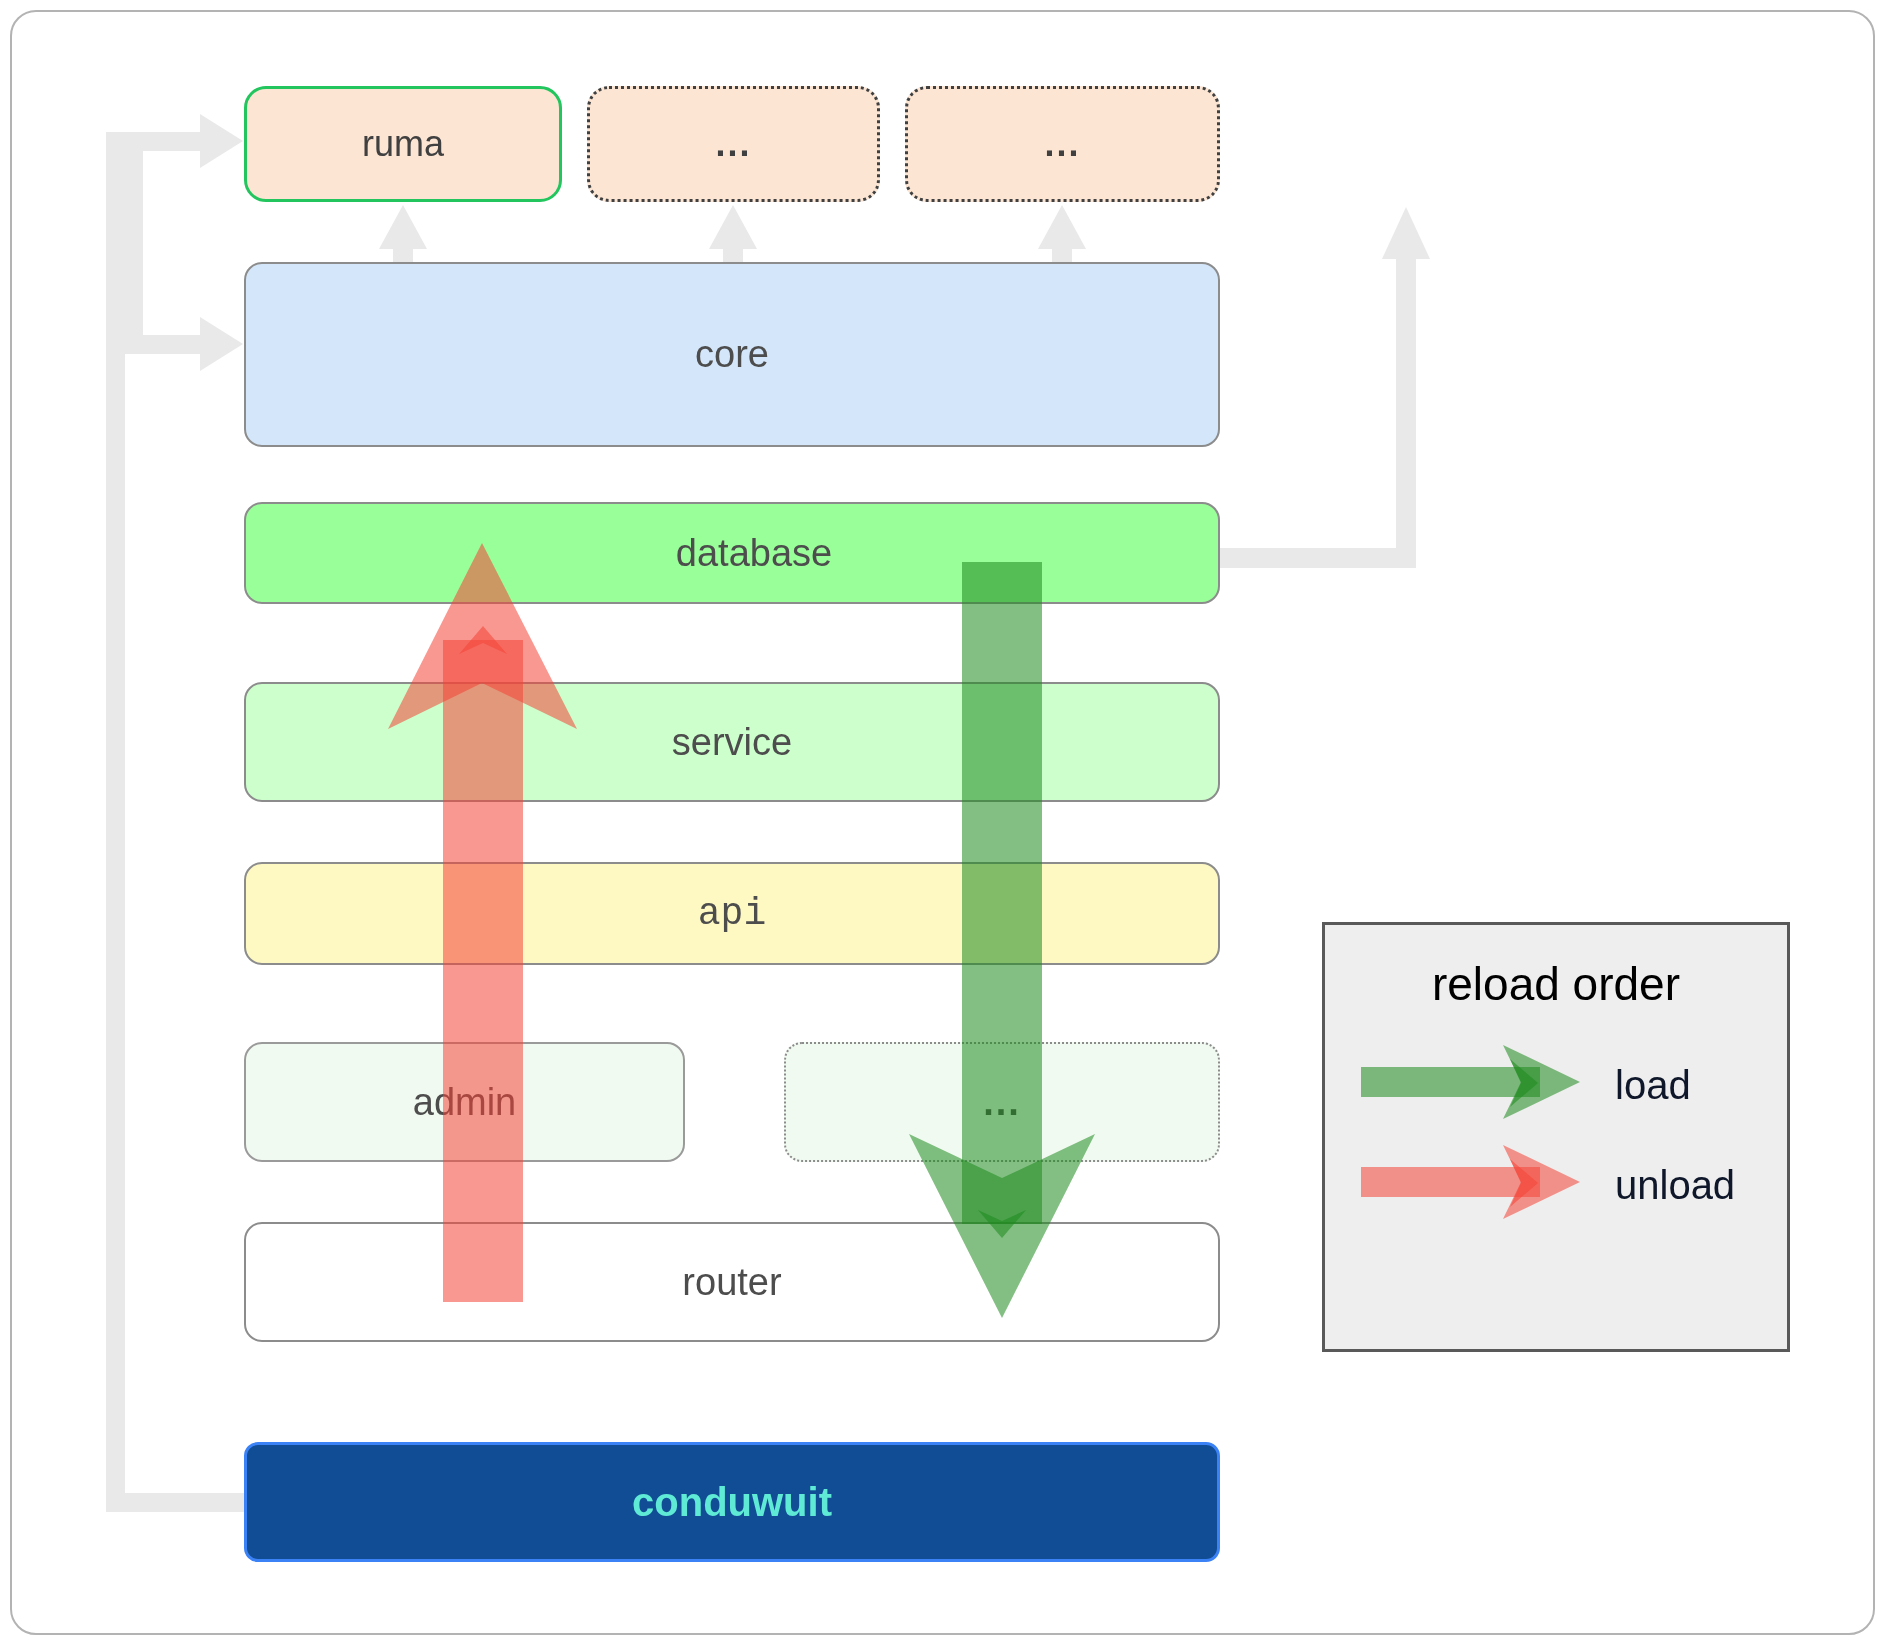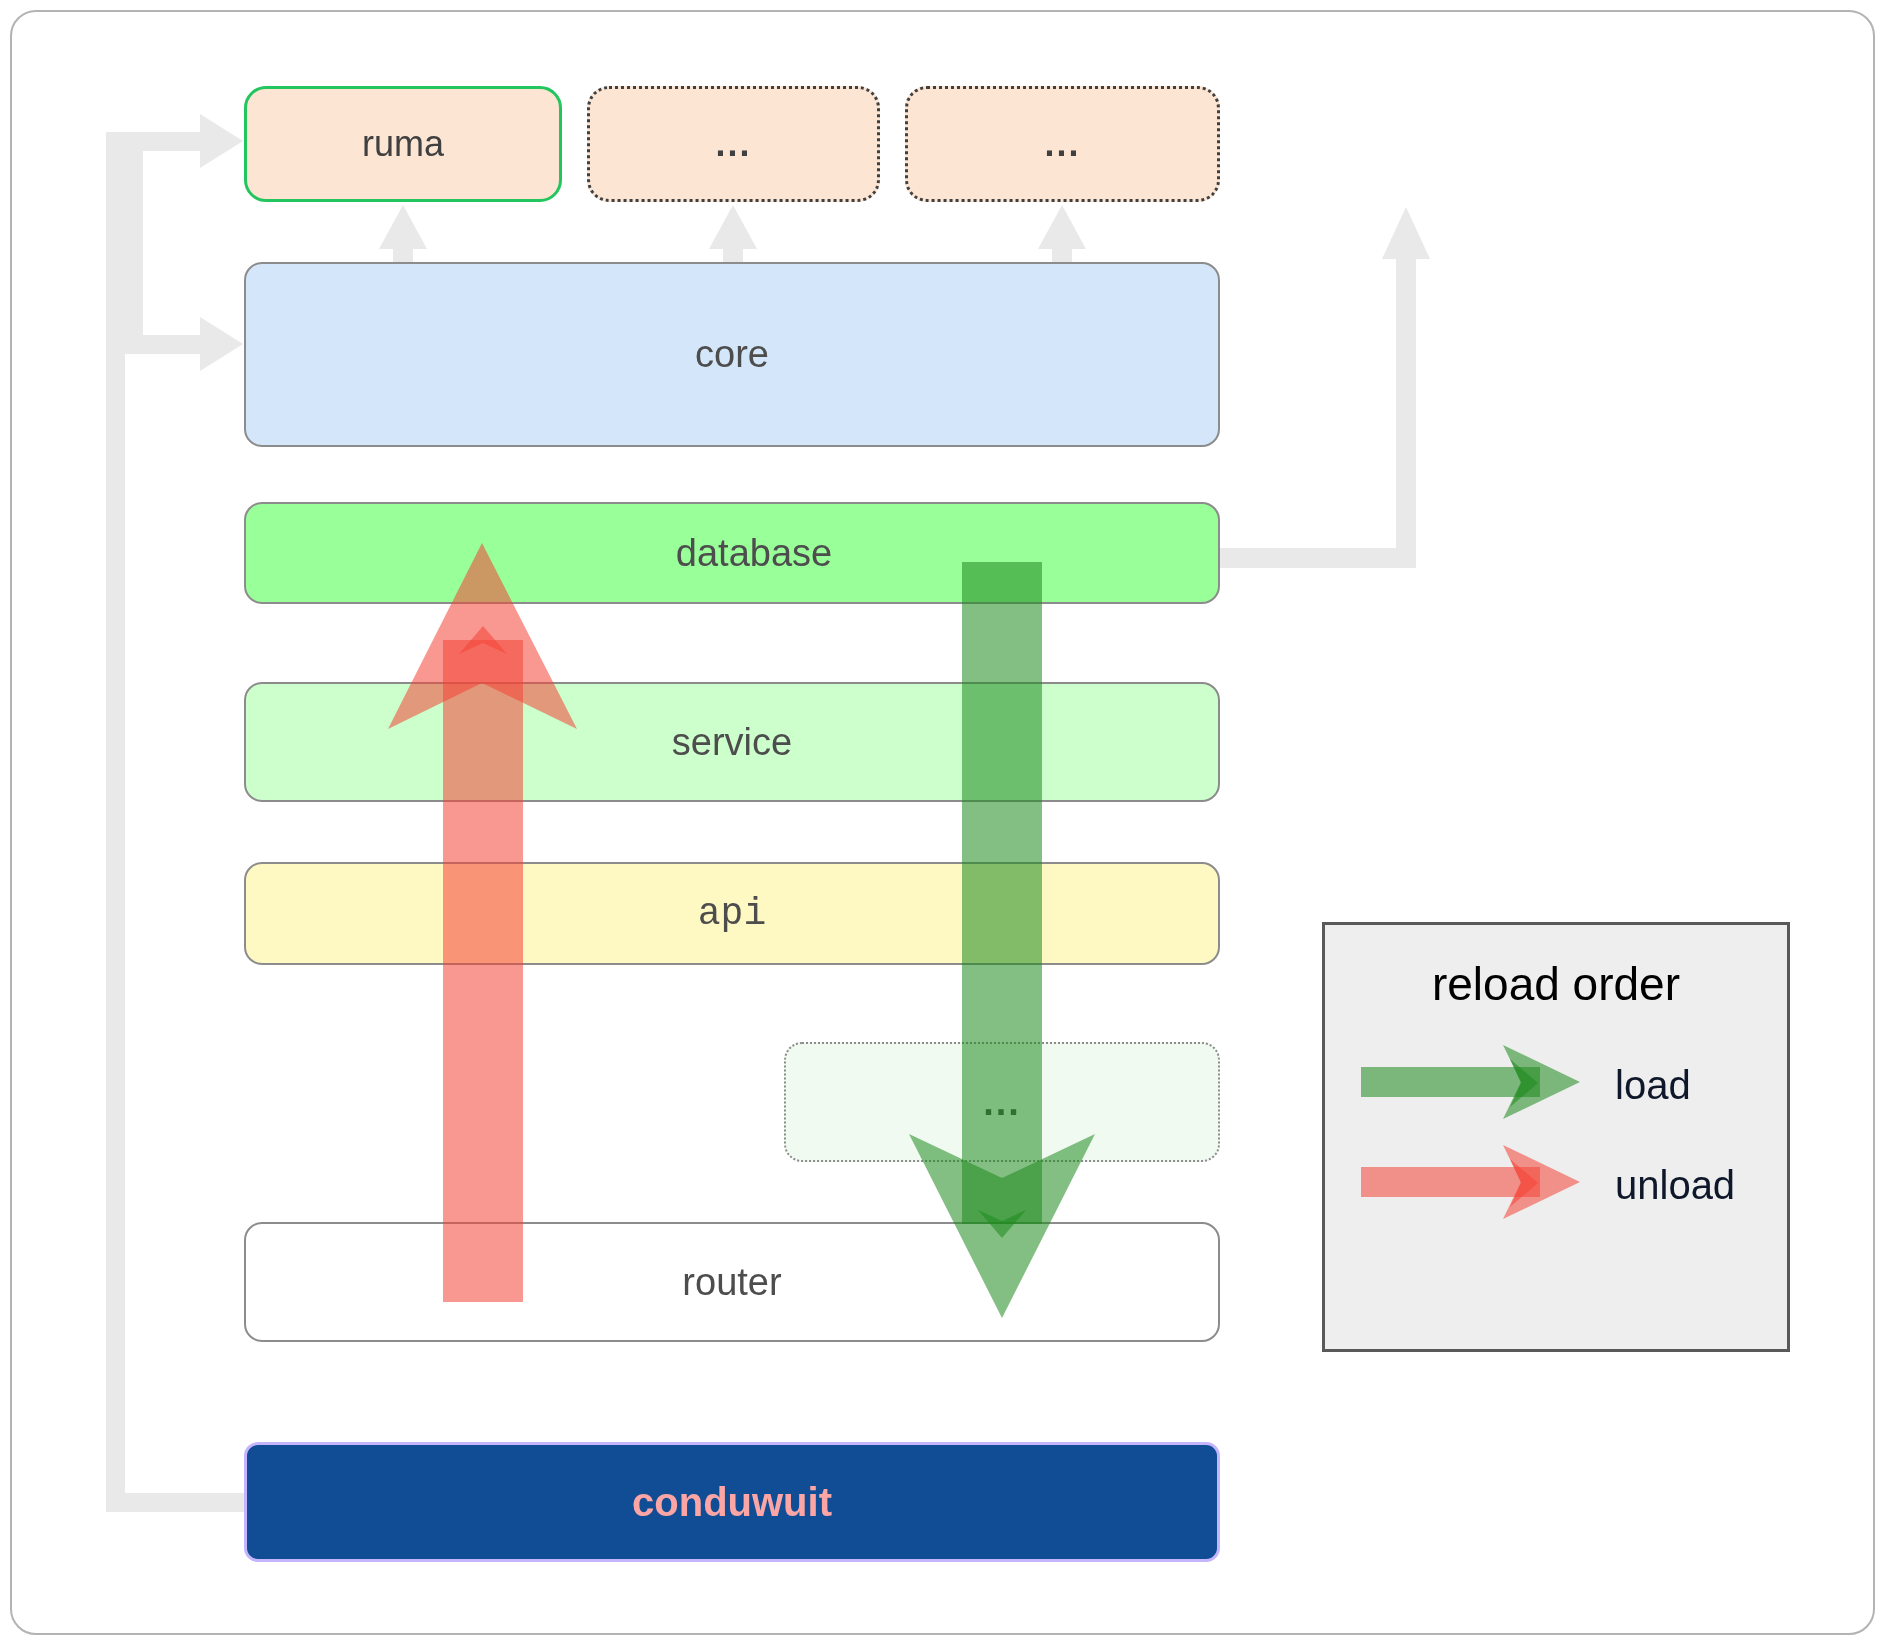--- a/index.html
+++ b/index.html
@@ -31,21 +31,21 @@
   #box-core{top:262px;height:185px;background:#d4e6f9;}
   #box-database{top:502px;height:102px;background:#99ff99;padding-left:44px;}
   #box-service{top:682px;height:120px;background:#ccffcc;}
   #box-api{top:862px;height:103px;background:#fef9c3;font-family:Liberation Mono, monospace;}
   #box-router{top:1222px;height:120px;background:#ffffff;}
   #box-admin{left:244px;width:441px;top:1042px;height:120px;background:#f1faf1;
              border:2px solid #9a9a9a;border-radius:18px;}
   #box-dots3{left:784px;width:436px;top:1042px;height:120px;background:#f1faf1;
              border:2px dotted #8c8c8c;border-radius:18px;}
   #box-conduwuit{top:1442px;height:120px;left:244px;width:976px;background:#114d94;
-             border:3px solid #c4b5fd;border-radius:14px;color:#fca5a5;
+             border:3px solid #3b82f6;border-radius:14px;color:#5eead4;
              font-size:40px;font-weight:600;}
   #flow-layer{z-index:3;}
   
   .legend{
     position:absolute;left:1322px;top:922px;width:468px;height:430px;z-index:4;
     background:#eeeeee;border:3px solid #595959;box-sizing:border-box;
   }
   .legend-title{
     position:absolute;left:0;top:32px;width:100%;text-align:center;
     color:#000000;font-size:46px;
@@ -102,20 +102,23 @@
   </div>
   <div class="box wide" id="box-database">
     <span>database</span>
   </div>
   <div class="box wide" id="box-service">
     <span>service</span>
   </div>
   <div class="box wide" id="box-api">
     <span>api</span>
   </div>
+  <div class="box" id="box-admin">
+    <span>admin</span>
+  </div>
   <div class="box" id="box-dots3">
     <span class="dots-label">...</span>
   </div>
   <div class="box wide" id="box-router">
     <span>router</span>
   </div>
   <div class="box" id="box-conduwuit">
     <span>conduwuit</span>
   </div>
 

